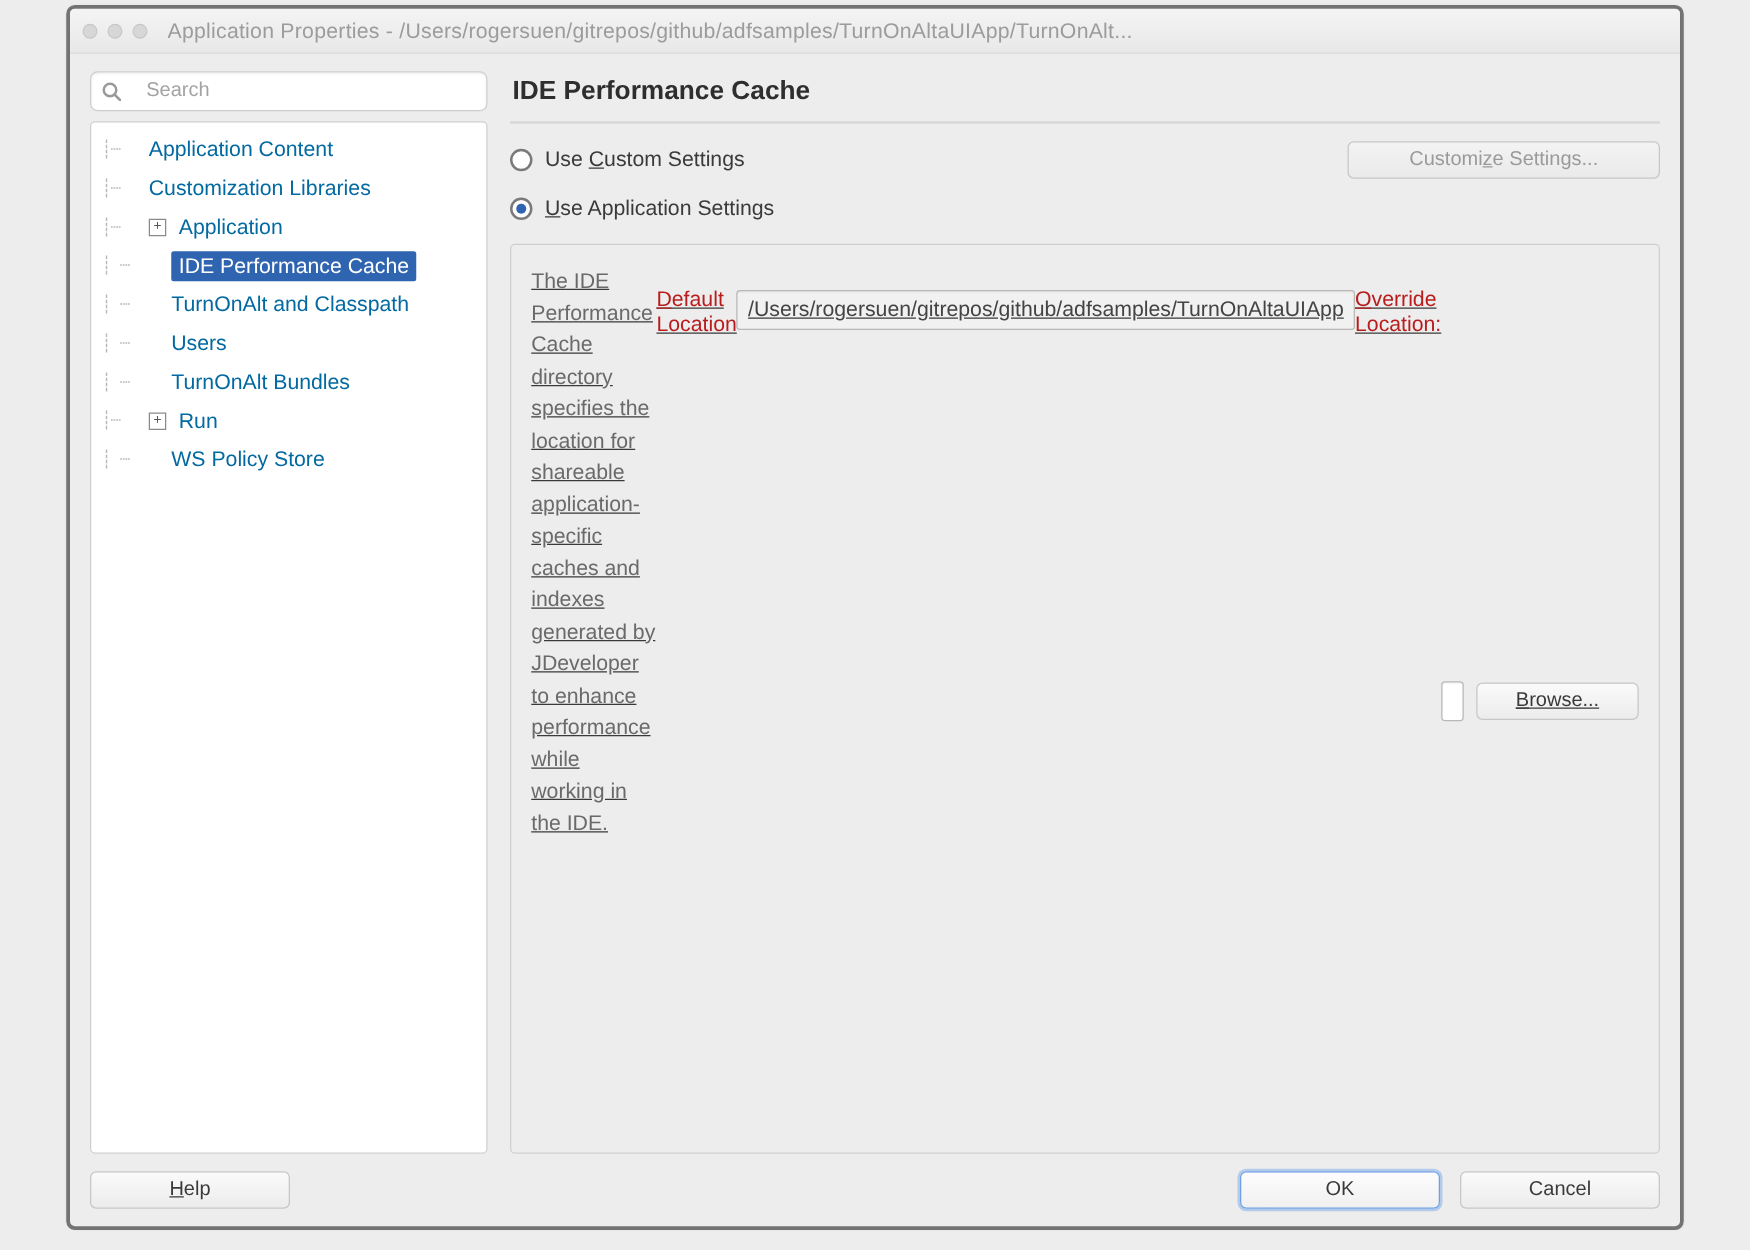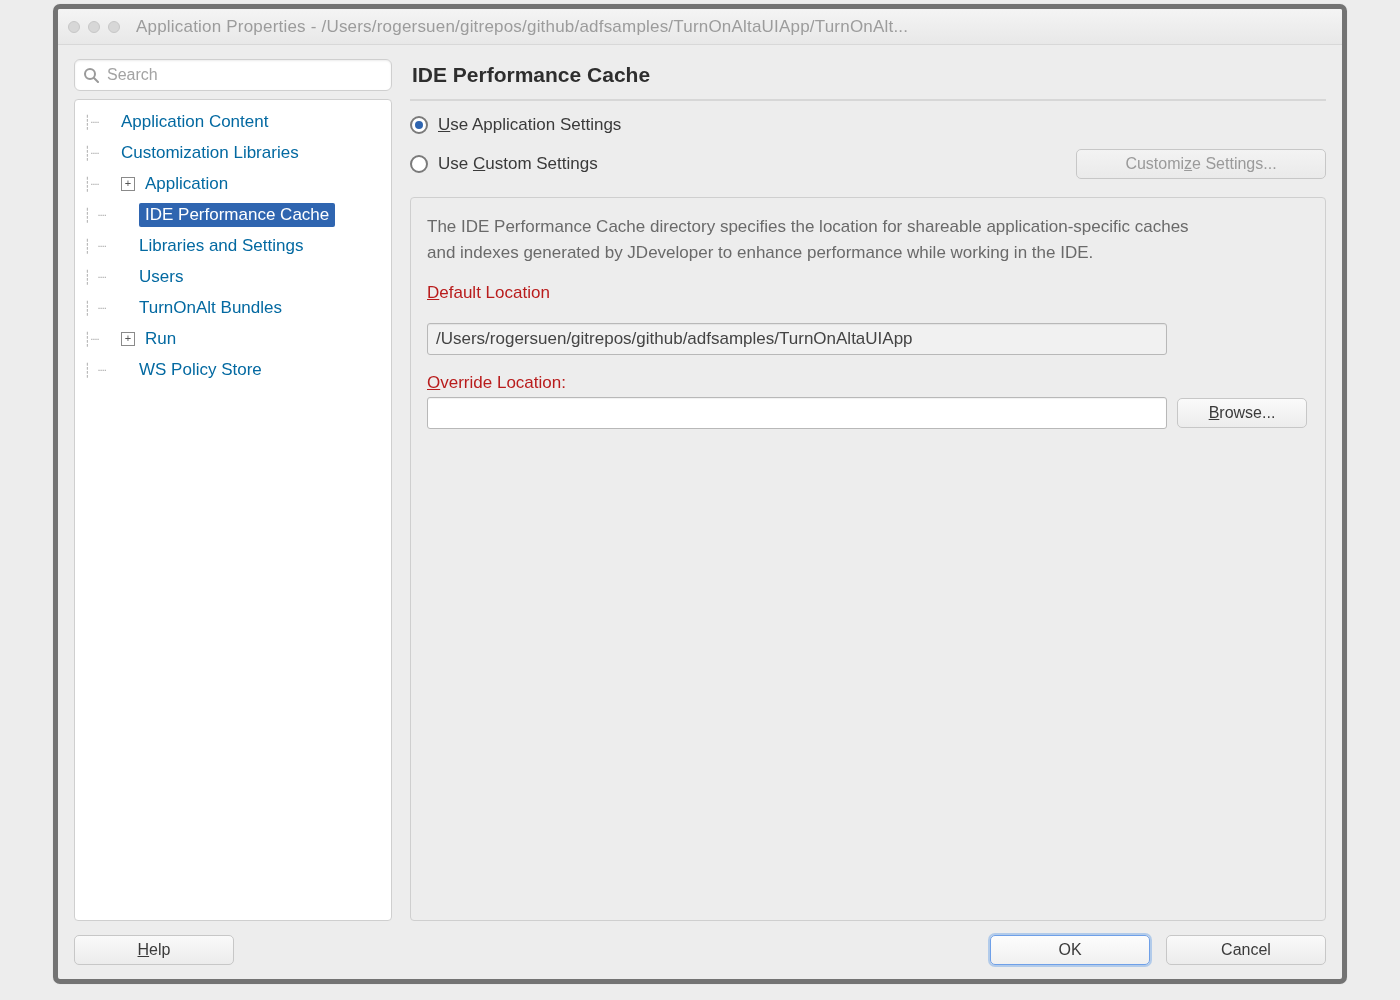--- a/index.html
+++ b/index.html
@@ -8,21 +8,21 @@
     font-family: "Lucida Grande","Helvetica Neue",Arial,sans-serif;
     font-size: 15px;
     color: #3a3a3a;
     background: #ededed;
     -webkit-font-smoothing: antialiased;
   }
   .window {
     width: 1294px;
     height: 980px;
     background: #ededed;
-    border: 5px solid #737373;
+    border: 3px solid #737373;
     border-radius: 7px;
     overflow: hidden;
     display: flex;
     flex-direction: column;
     margin: 4px auto;
     box-shadow: 0 0 0 1px rgba(0,0,0,0.02);
   }
   .titlebar {
     height: 36px;
     background: linear-gradient(#f4f4f4,#e8e8e8);
@@ -68,20 +68,21 @@
   .search {
     display: flex;
     align-items: center;
     height: 32px;
     border: 1px solid #cfcfcf;
     border-radius: 6px;
     background: #fff;
     padding: 0 8px;
     color: #9a9a9a;
     box-shadow: inset 0 1px 2px rgba(0,0,0,0.08);
+    gap: 12px;
   }
   .search svg { flex: 0 0 auto; margin-right: 6px; }
   .search input {
     border: none; outline: none; flex: 1;
     font-size: 16px; color: #444; background: transparent;
   }
   .search input::placeholder { color: #a3a3a3; }
   .tree {
     flex: 1;
     border: 1px solid #cfcfcf;
@@ -173,21 +174,21 @@
     box-shadow: 0 0 0 2px rgba(70,140,230,0.35);
     background: linear-gradient(#fdfdfd,#f0f0f0);
   }
   .panel {
     margin-top: 18px;
     border: 1px solid #cfcfcf;
     border-radius: 4px;
     background: #ededed;
     padding: 16px 16px 16px 16px;
     flex: 1;
-    display: flex; flex-direction: column;
+    display: flex; flex-direction: row; text-decoration: underline;
   }
   .panel .desc { color: #6a6a6a; font-size: 17px; line-height: 1.5; max-width: 780px; }
   .field-lbl { margin-top: 18px; font-size: 17px; color: #b91c1c; }
   .ul { text-decoration: underline; }
   .textbox {
     height: 32px; border: 1px solid #b8b8b8; border-radius: 3px;
     background: #fff; padding: 0 8px; font-size: 17px; color: #333;
     display: flex; align-items: center;
     box-shadow: inset 0 1px 1px rgba(0,0,0,0.06);
   }
@@ -242,21 +243,21 @@
               <span class="guides">┊┈</span>
               <span class="toggle">+</span>
               <span class="label">Application</span>
             </div>
             <div class="tree-item indent selected">
               <span class="guides">┊  ┈</span>
               <span class="label">IDE Performance Cache</span>
             </div>
             <div class="tree-item indent">
               <span class="guides">┊  ┈</span>
-              <span class="label">Libraries and Settings</span>
+              <span class="label">TurnOnAlt and Classpath</span>
             </div>
             <div class="tree-item indent">
               <span class="guides">┊  ┈</span>
               <span class="label">Users</span>
             </div>
             <div class="tree-item indent">
               <span class="guides">┊  ┈</span>
               <span class="label">TurnOnAlt Bundles</span>
             </div>
             <div class="tree-item">
@@ -266,34 +267,34 @@
             </div>
             <div class="tree-item indent">
               <span class="guides">┊  ┈</span>
               <span class="label">WS Policy Store</span>
             </div>
           </div>
       </div>
 
       <div class="content">
         <div class="heading">IDE Performance Cache</div>
-
-        <div class="radio-row">
-          <div style="display:flex;align-items:center;gap:10px">
-            <span class="radio checked"></span>
-            <span><span class="ul">U</span>se Application Settings</span>
-          </div>
-        </div>
 
         <div class="radio-row spacebetween">
           <div style="display:flex;align-items:center;gap:10px">
             <span class="radio"></span>
             <span>Use <span class="ul">C</span>ustom Settings</span>
           </div>
           <div class="btn disabled" style="width:250px">Customi<span class="ul">z</span>e Settings...</div>
+        </div>
+
+        <div class="radio-row">
+          <div style="display:flex;align-items:center;gap:10px">
+            <span class="radio checked"></span>
+            <span><span class="ul">U</span>se Application Settings</span>
+          </div>
         </div>
 
         <div class="panel">
           <div class="desc">The IDE Performance Cache directory specifies the location for shareable application-specific caches and indexes generated by JDeveloper to enhance performance while working in the IDE.</div>
 
           <div class="field-lbl"><span class="ul">D</span>efault Location</div>
           <div class="textbox readonly" style="margin-top:20px;max-width:740px">/Users/rogersuen/gitrepos/github/adfsamples/TurnOnAltaUIApp</div>
 
           <div class="field-lbl"><span class="ul">O</span>verride Location:</div>
           <div class="row">

